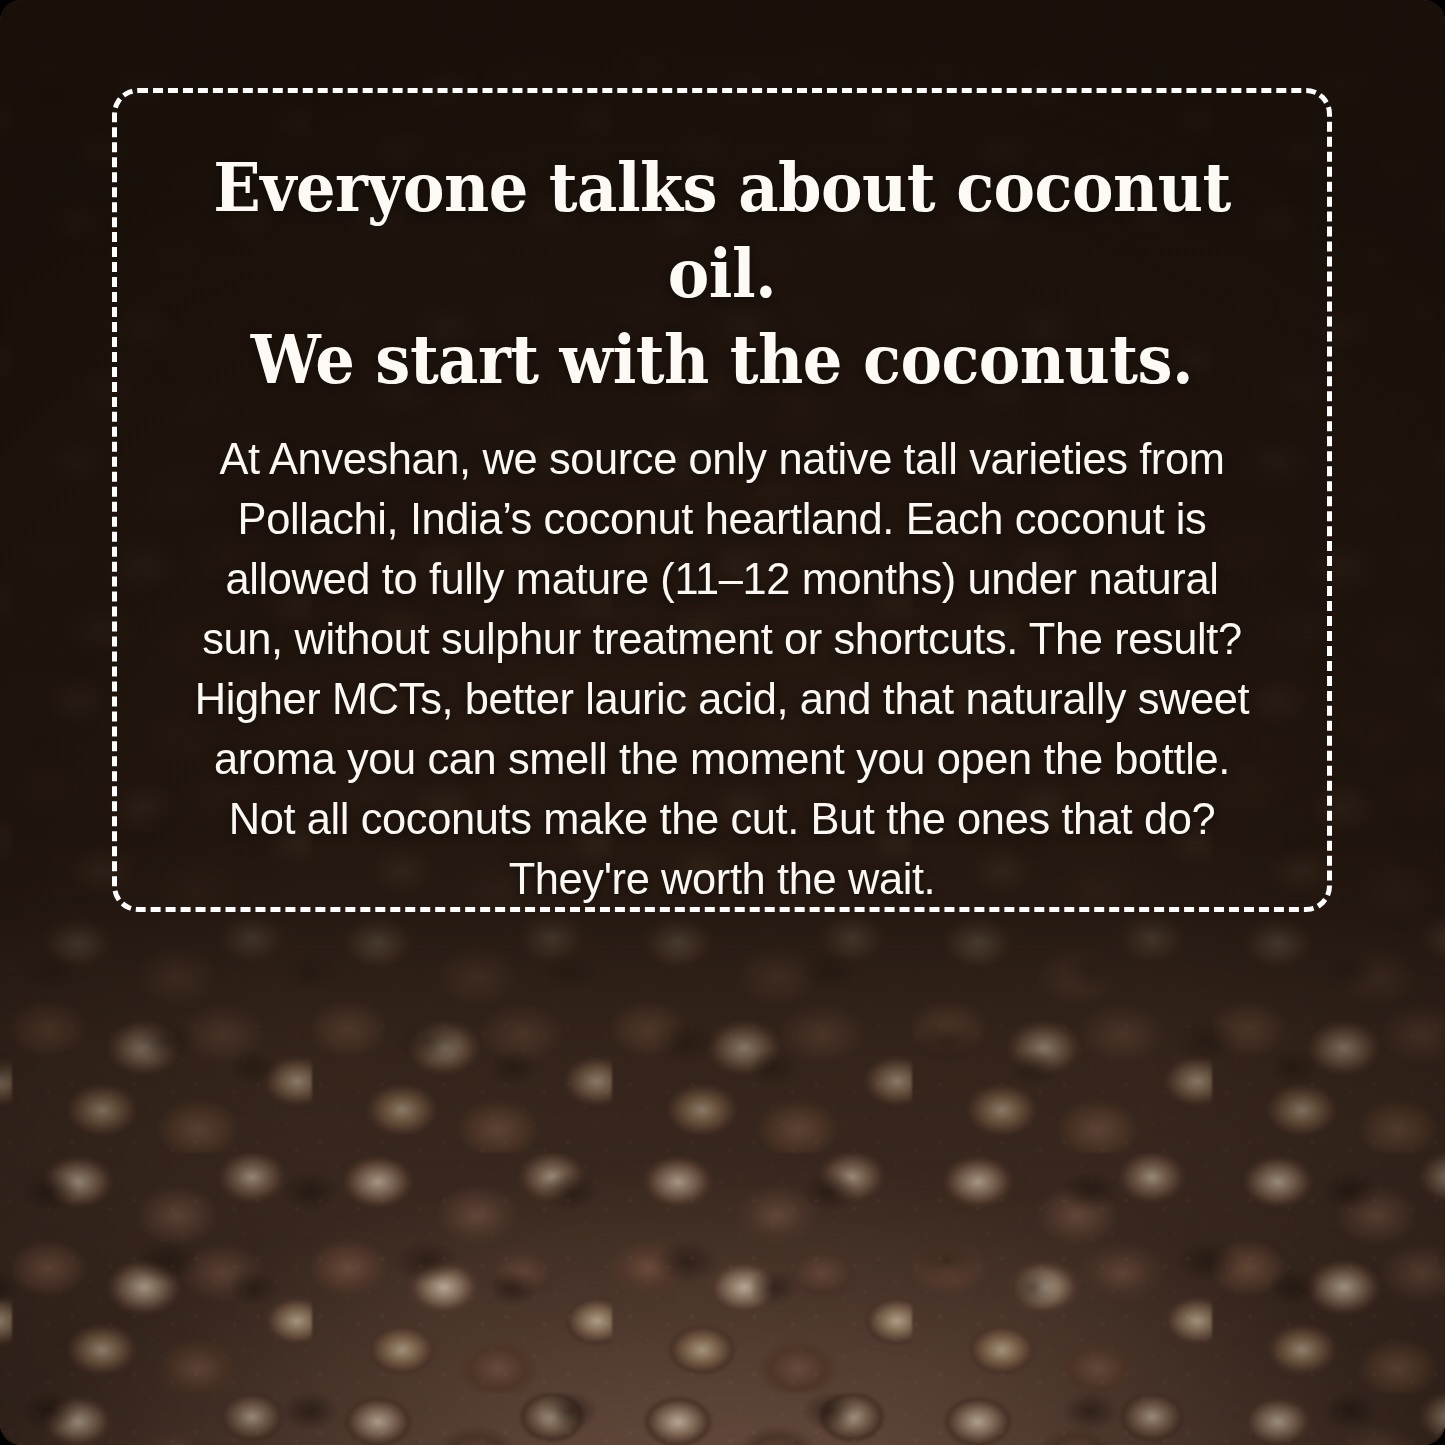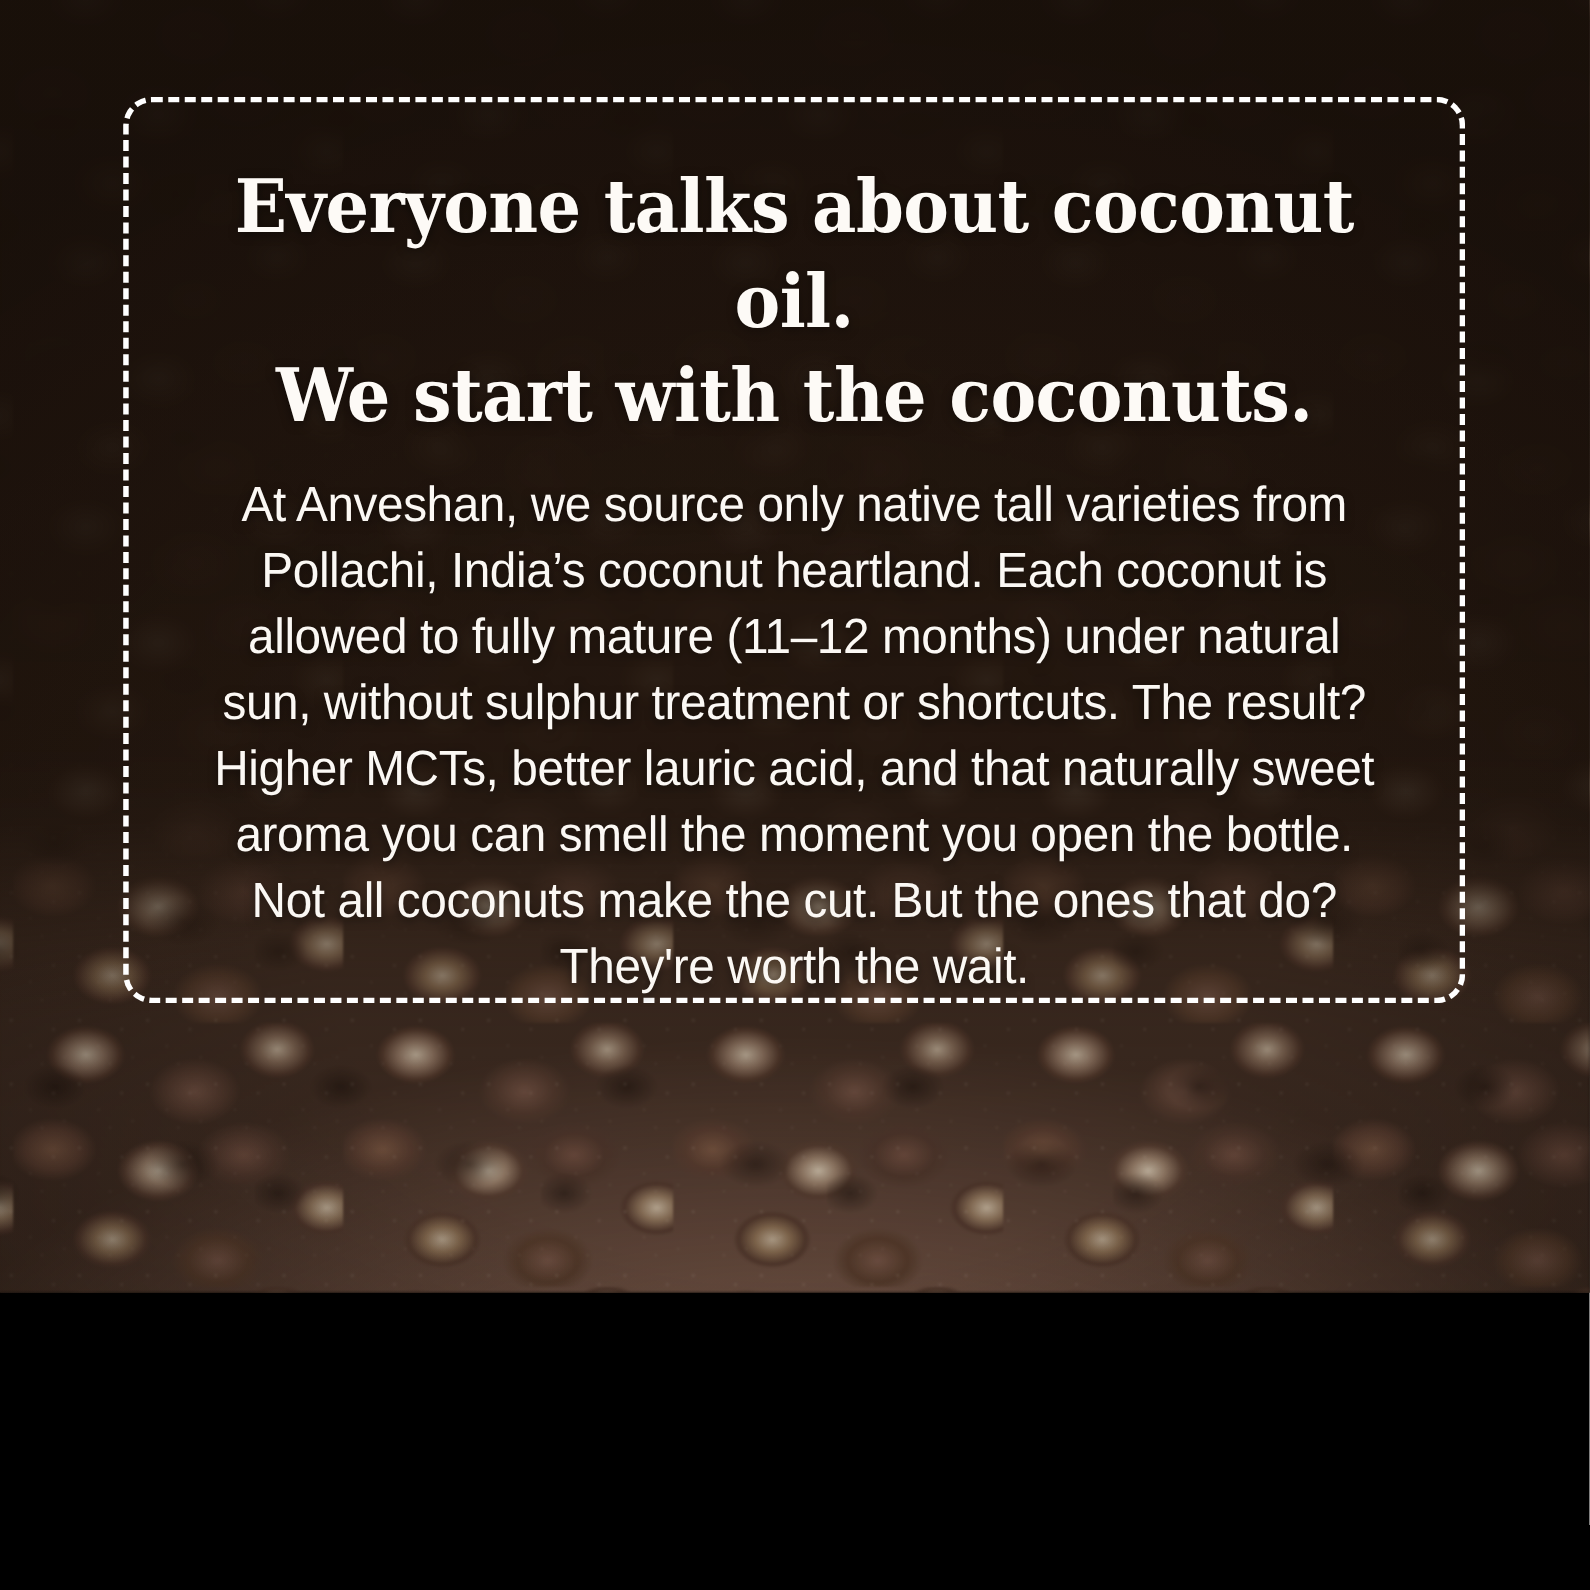--- a/index.html
+++ b/index.html
@@ -4,24 +4,25 @@
 <style>
   html, body {
     margin: 0;
     padding: 0;
     background: #000;
   }
 
   #poster {
     position: relative;
     width: 1445px;
-    height: 1175px;
+    height: 1445px;
     overflow: hidden;
     font-family: "Liberation Sans", sans-serif;
     background: #2b1d13;
+    border-radius: 22px;
   }
 
   
   .photo-layer {
     position: absolute;
     inset: 0;
     overflow: hidden;
   }
 
   

